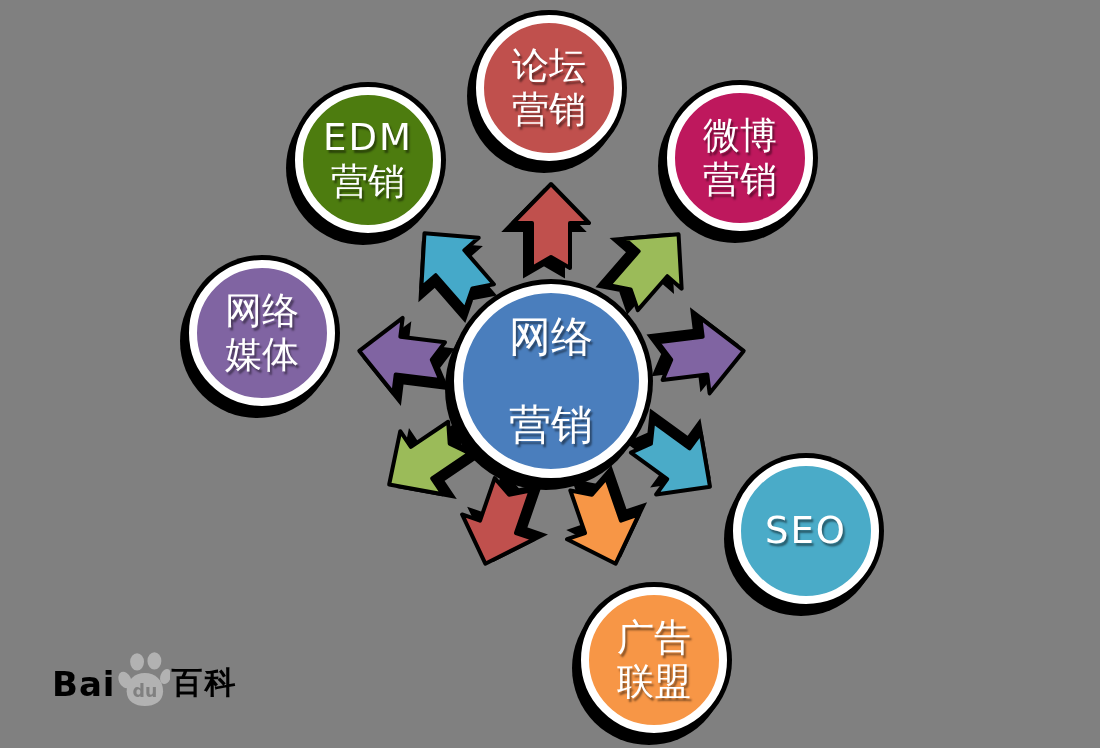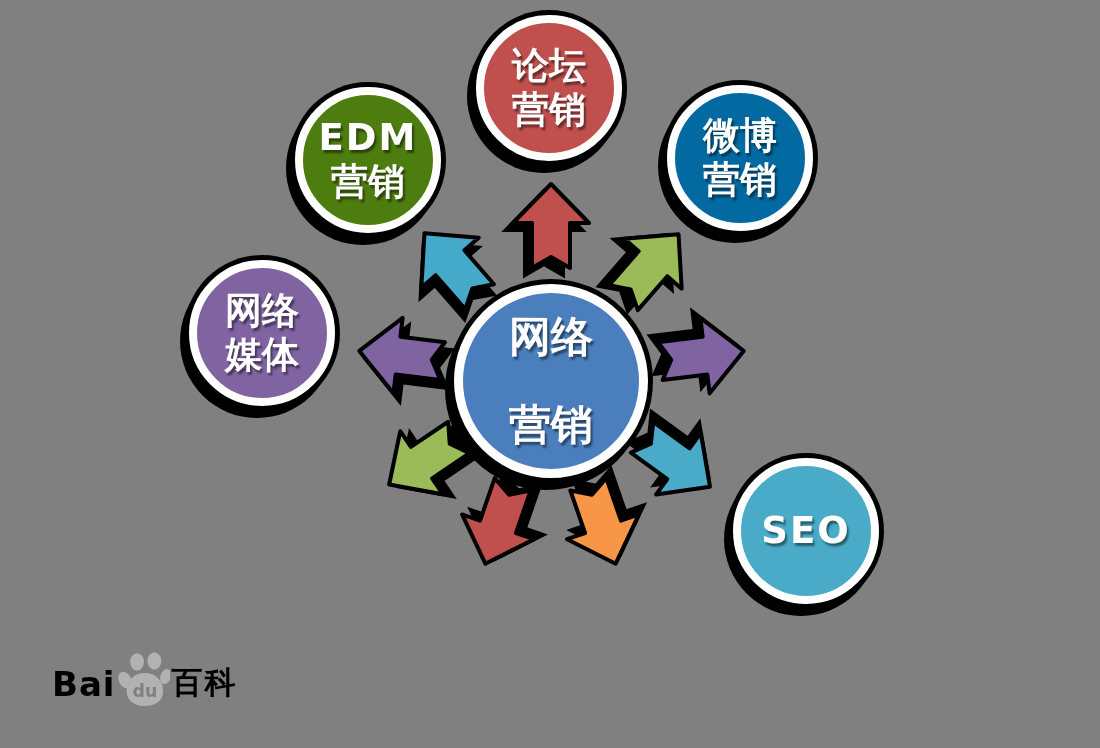--- a/index.html
+++ b/index.html
@@ -26,21 +26,20 @@
     border-radius: 50%;
     border: 8px solid #ffffff;
     box-shadow: 0 0 0 5px #000, -5px 8px 0 4px #000;
     display: flex;
     flex-direction: column;
     align-items: center;
     justify-content: center;
     color: #ffffff;
     text-align: center;
     text-shadow: 2px 3px 2px rgba(0,0,0,0.45);
-    font-weight: bold;
   }
   .node.sat {
     width: 146px; height: 146px;
     font-size: 37px;
     line-height: 1.18;
   }
   .node.center {
     width: 194px; height: 194px;
     border-width: 9px;
     font-size: 42px;
@@ -127,30 +126,34 @@
       <use href="#arrowShape" transform="translate(-7,7)" fill="#000" stroke="#000" stroke-width="4"></use>
       <use href="#arrowShape" stroke="#000" stroke-width="4" stroke-linejoin="round" fill="#45a9c9"></use>
     </g>
   </svg>
 
   <div class="node sat pos-forum" style="background-color: rgb(192, 80, 77);">
     <span class="nl">论坛</span>
     <span class="nl">营销</span>
   </div>
 
-  <div class="node sat pos-weibo" style="background-color: #0369a1; justify-content: center;">
+  <div class="node sat pos-weibo" style="background-color: #be185d; justify-content: center;">
     <span class="nl">微博</span>
     <span class="nl">营销</span>
   </div>
 
 
   <div class="node sat pos-seo" style="background-color: rgb(74, 171, 200);">
     <span class="nl latin">SEO</span>
   </div>
 
+  <div class="node sat pos-ad" style="background-color: rgb(247, 150, 70);">
+    <span class="nl">广告</span>
+    <span class="nl">联盟</span>
+  </div>
 
 
 
   <div class="node sat pos-media" style="background-color: rgb(128, 100, 162);">
     <span class="nl">网络</span>
     <span class="nl">媒体</span>
   </div>
 
   <div class="node sat pos-edm" style="background-color: #4d7c0f;">
     <span class="nl latin">EDM</span>

